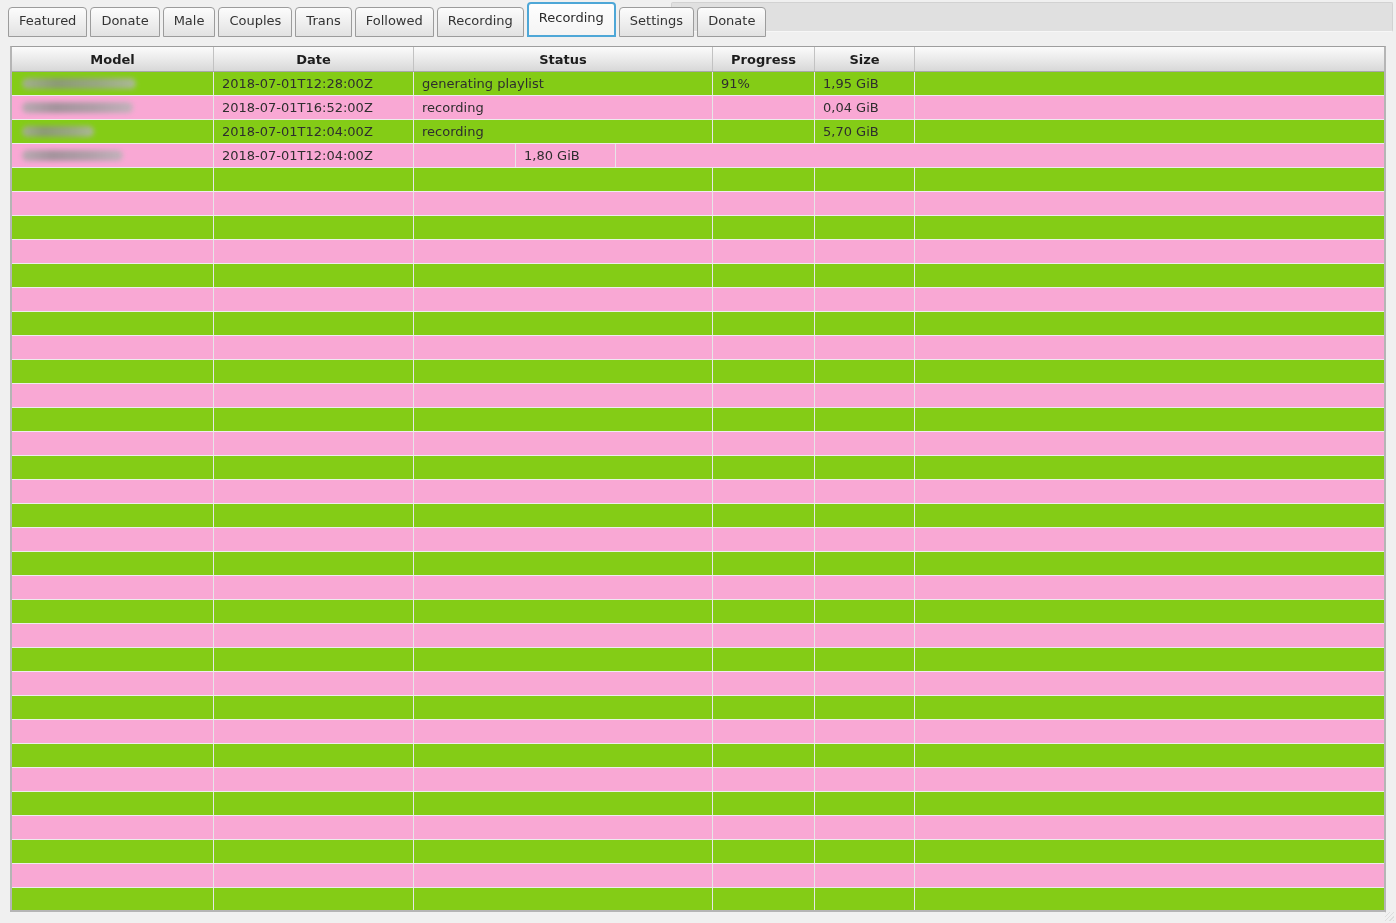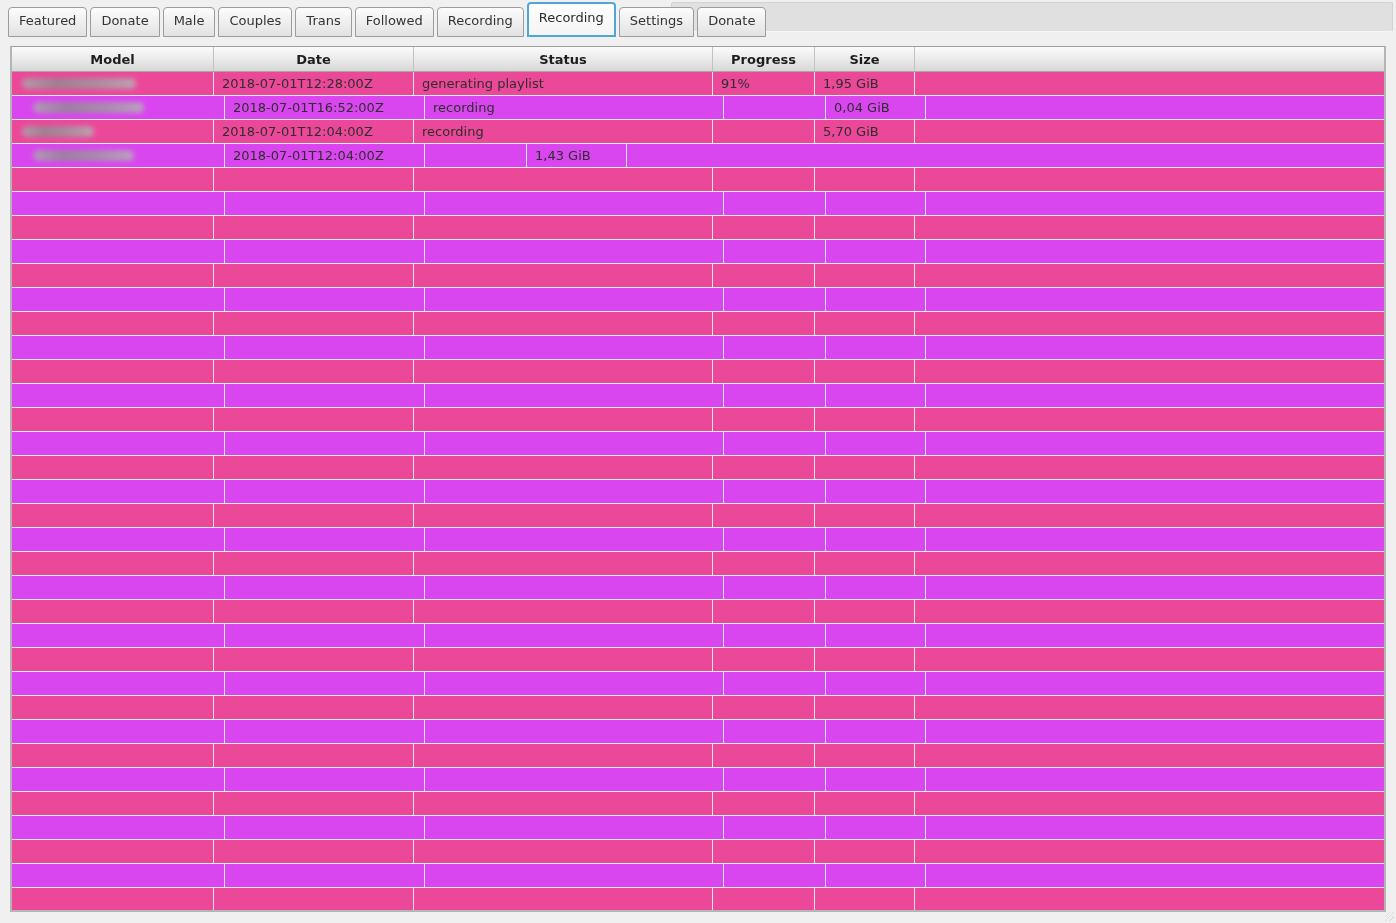--- a/index.html
+++ b/index.html
@@ -60,23 +60,23 @@
   }
   .th{
     box-sizing:border-box;
     display:flex;align-items:center;justify-content:center;
     border-right:1px solid #c2c2c2;
     overflow:hidden;white-space:nowrap;
   }
   .tbody{flex:1;overflow:hidden;}
   .row{
     display:flex;height:24px;box-sizing:border-box;
-    background:#ec4899;border-bottom:1px solid #ededed;
-  }
-  .row.alt{background:#d946ef;padding-left:11px;}
+    background:#84cc16;border-bottom:1px solid #ededed;
+  }
+  .row.alt{background:#f9a8d4;}
   .cell{
     box-sizing:border-box;
     display:flex;align-items:center;
     padding:0 8px;
     border-right:1px solid #e6e6e6;
     white-space:nowrap;overflow:hidden;
     color:#2e2e2e;
   }
   
   .col-model{width:202px;flex:none;}
@@ -160,21 +160,21 @@
         <div class="cell col-progress"></div>
         <div class="cell col-size">5,70 GiB</div>
         <div class="cell col-filler"></div>
       </div>
       <div class="row alt">
         <div class="cell col-model">
           <span class="blob" style="width: 101px;"></span>
         </div>
         <div class="cell col-date">2018-07-01T12:04:00Z</div>
         <div class="cell col-progress"></div>
-        <div class="cell col-size">1,43 GiB</div>
+        <div class="cell col-size">1,80 GiB</div>
         <div class="cell col-filler"></div>
       </div>
       <div class="row">
         <div class="cell col-model"></div>
         <div class="cell col-date"></div>
         <div class="cell col-status"></div>
         <div class="cell col-progress"></div>
         <div class="cell col-size"></div>
         <div class="cell col-filler"></div>
       </div>

